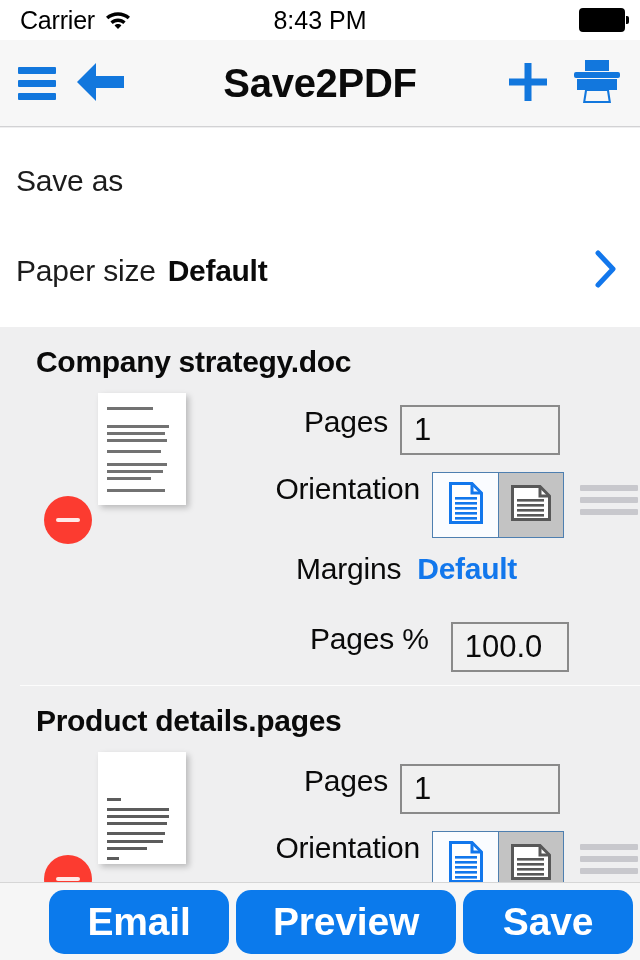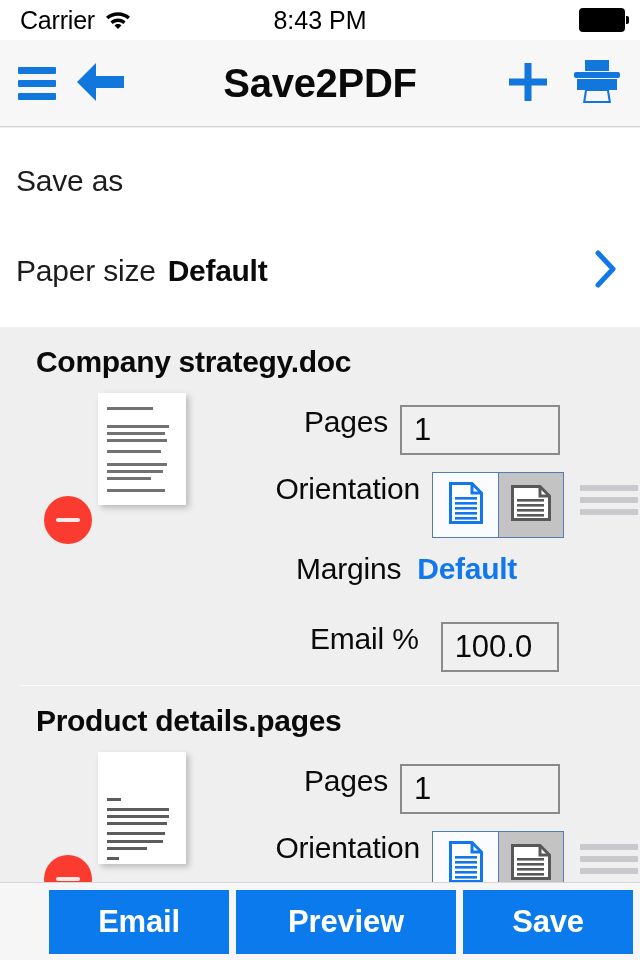--- a/index.html
+++ b/index.html
@@ -133,22 +133,22 @@
 
   
   .toolbar {
     position:absolute; left:0; bottom:0; width:640px; height:78px;
     background:#f6f6f6; border-top:1px solid #d6d6d6;
     display:flex; align-items:center; justify-content:flex-end;
   }
   .tb-btn {
     height:64px; background:#0b7aec; color:#ffffff;
     display:flex; align-items:center; justify-content:center;
-    font-size:31px; font-weight:bold; letter-spacing:-0.2px;
-    cursor:pointer; margin-right:7px;
+    font-size:39px; font-weight:bold; letter-spacing:-0.2px;
+    cursor:pointer; margin-right:7px;border-radius:15px;
   }
   .tb-btn:last-child { margin-right:7px; width:170px; }
   .tb-email { width:180px; }
   .tb-preview { width:220px; }
 </style>
 </head>
 <body>
 
 <div class="screen">
 
@@ -289,21 +289,21 @@
           <i></i>
           <i></i>
         </div>
 
       <div class="fld-row row-margins">
         <span class="fld-label">Margins</span>
         <span class="val-margins">Default</span>
       </div>
 
       <div class="fld-row row-scale">
-        <span class="fld-label">Email %</span>
+        <span class="fld-label">Pages %</span>
         <div class="fld-box">100.0</div>
       </div>
     </div>
 
     <div class="doccard">
       <div class="doc-title">Product details.pages</div>
 
       <div class="thumb t2">
         <span class="tl" style="top:46px;width:14px;"></span>
         <span class="tl" style="top:56px;width:62px;"></span>

